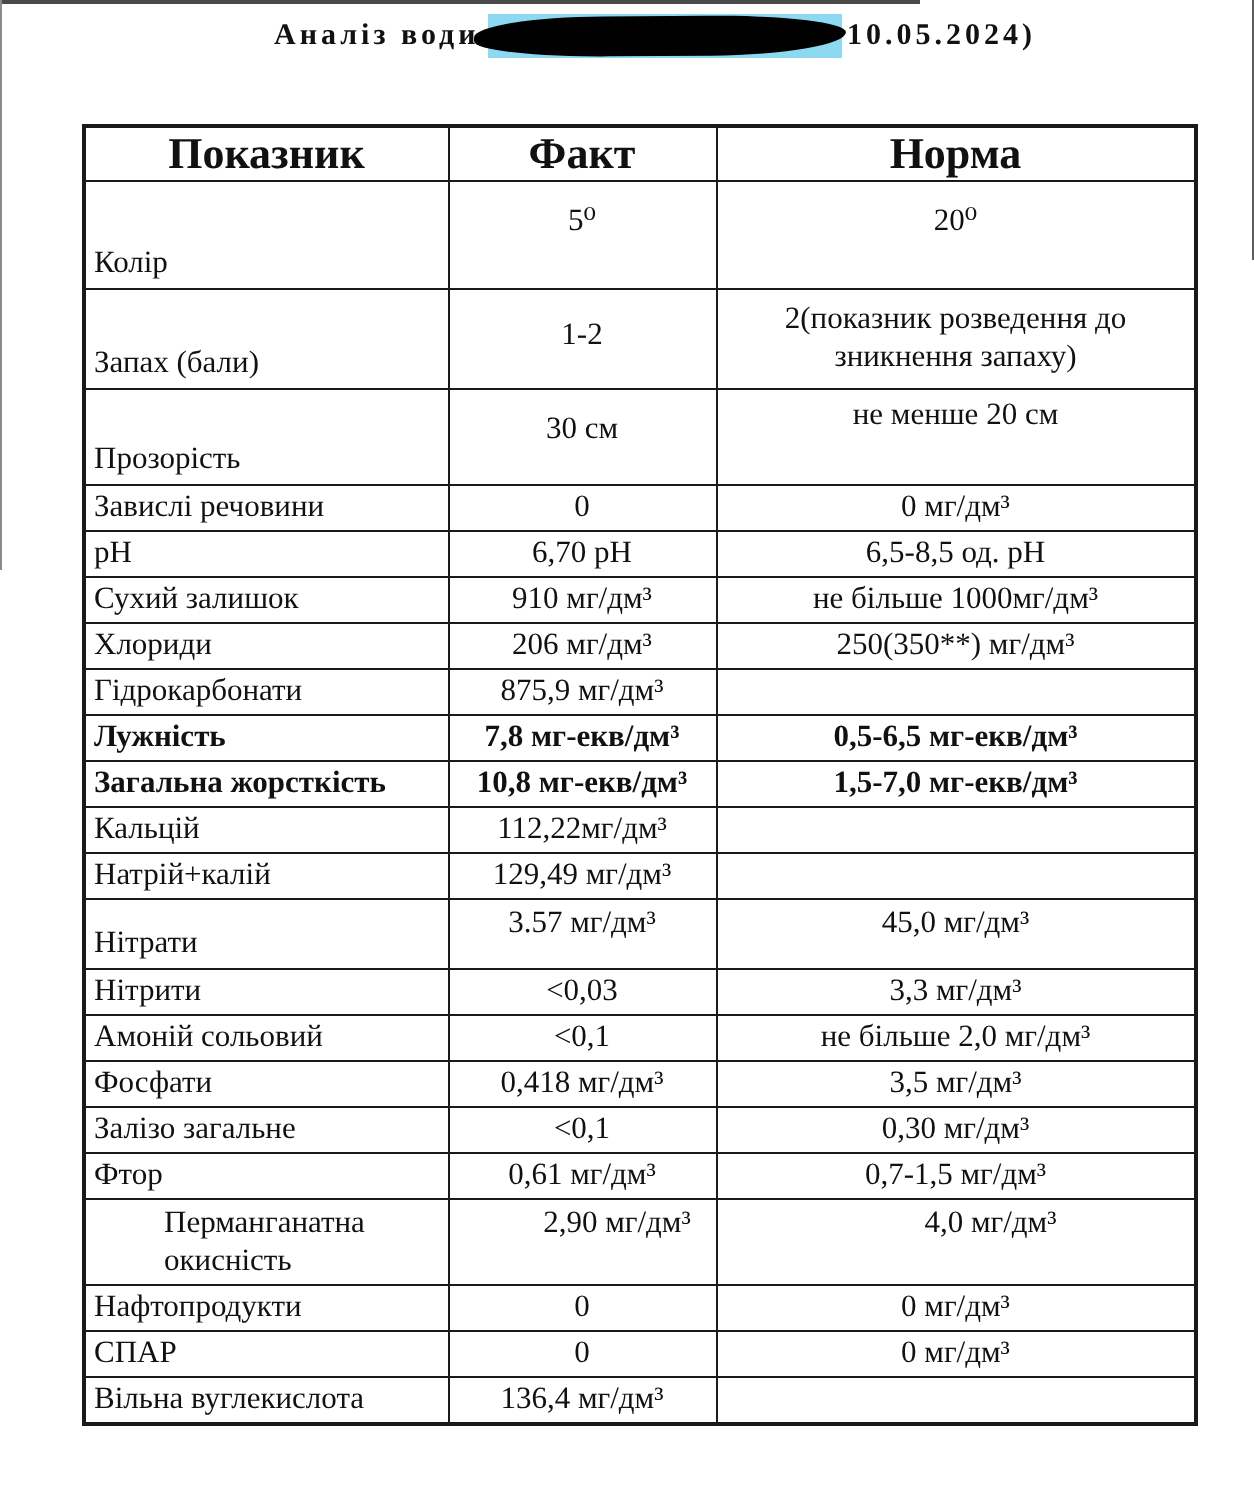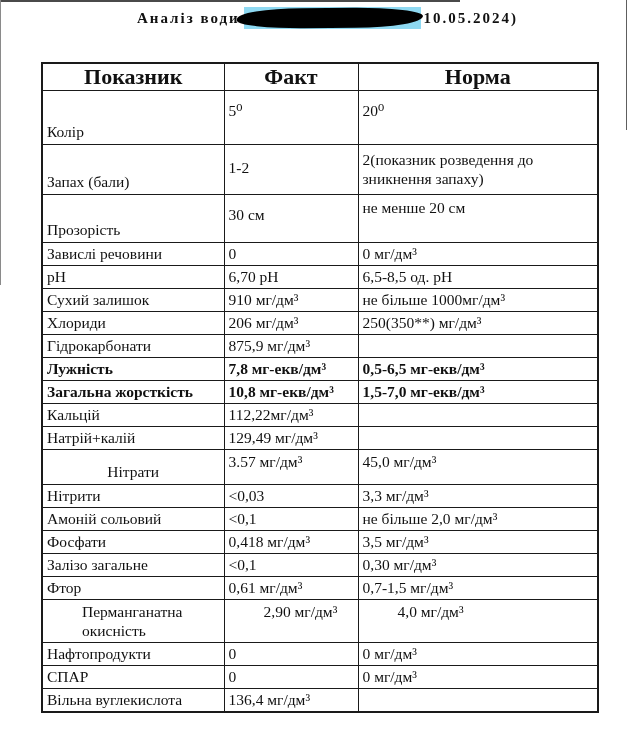--- a/index.html
+++ b/index.html
@@ -50,33 +50,33 @@
   table.analysis th{
     font-size:22px;font-weight:bold;text-align:center;
     height:24px;padding:0 2px;
   }
   table.analysis td{
     font-size:15.5px;line-height:1.25;
     height:22px;padding:0 4px;
     vertical-align:middle;
   }
   td.c-label{text-align:left;padding-left:6px;}
-  td.c-fact, td.c-norm{}
+  td.c-fact, td.c-norm{text-align:center;}
   tr.bold td{font-weight:bold;}
 
   
   tr.r0{height:54px;} tr.r0 td.c-label{vertical-align:bottom;padding-bottom:3px;}
   tr.r0 td.c-fact, tr.r0 td.c-norm{vertical-align:top;padding-top:10px;}
   tr.r1{height:50px;} tr.r1 td.c-label{vertical-align:bottom;padding-bottom:3px;}
   tr.r1 td.c-fact{vertical-align:top;padding-top:13px;}
   tr.r1 td.c-norm{vertical-align:top;padding-top:5px;}
   tr.r2{height:48px;} tr.r2 td.c-label{vertical-align:bottom;padding-bottom:3px;}
   tr.r2 td.c-fact{vertical-align:top;padding-top:10px;}
   tr.r2 td.c-norm{vertical-align:top;padding-top:3px;}
-  tr.r14{height:35px;} tr.r14 td.c-label{vertical-align:bottom;padding-bottom:3px;text-align:center;}
+  tr.r14{height:35px;} tr.r14 td.c-label{vertical-align:bottom;padding-bottom:3px;}
   tr.r14 td.c-fact, tr.r14 td.c-norm{vertical-align:top;padding-top:2px;margin-top:14px;}
   tr.r20{height:43px;}
   tr.r20 td{vertical-align:top;padding-top:2px;padding-left:39px;}
 </style>
 </head>
 <body>
 
 <div class="top-line"></div>
 <div class="edge-left"></div>
 <div class="edge-right"></div>

